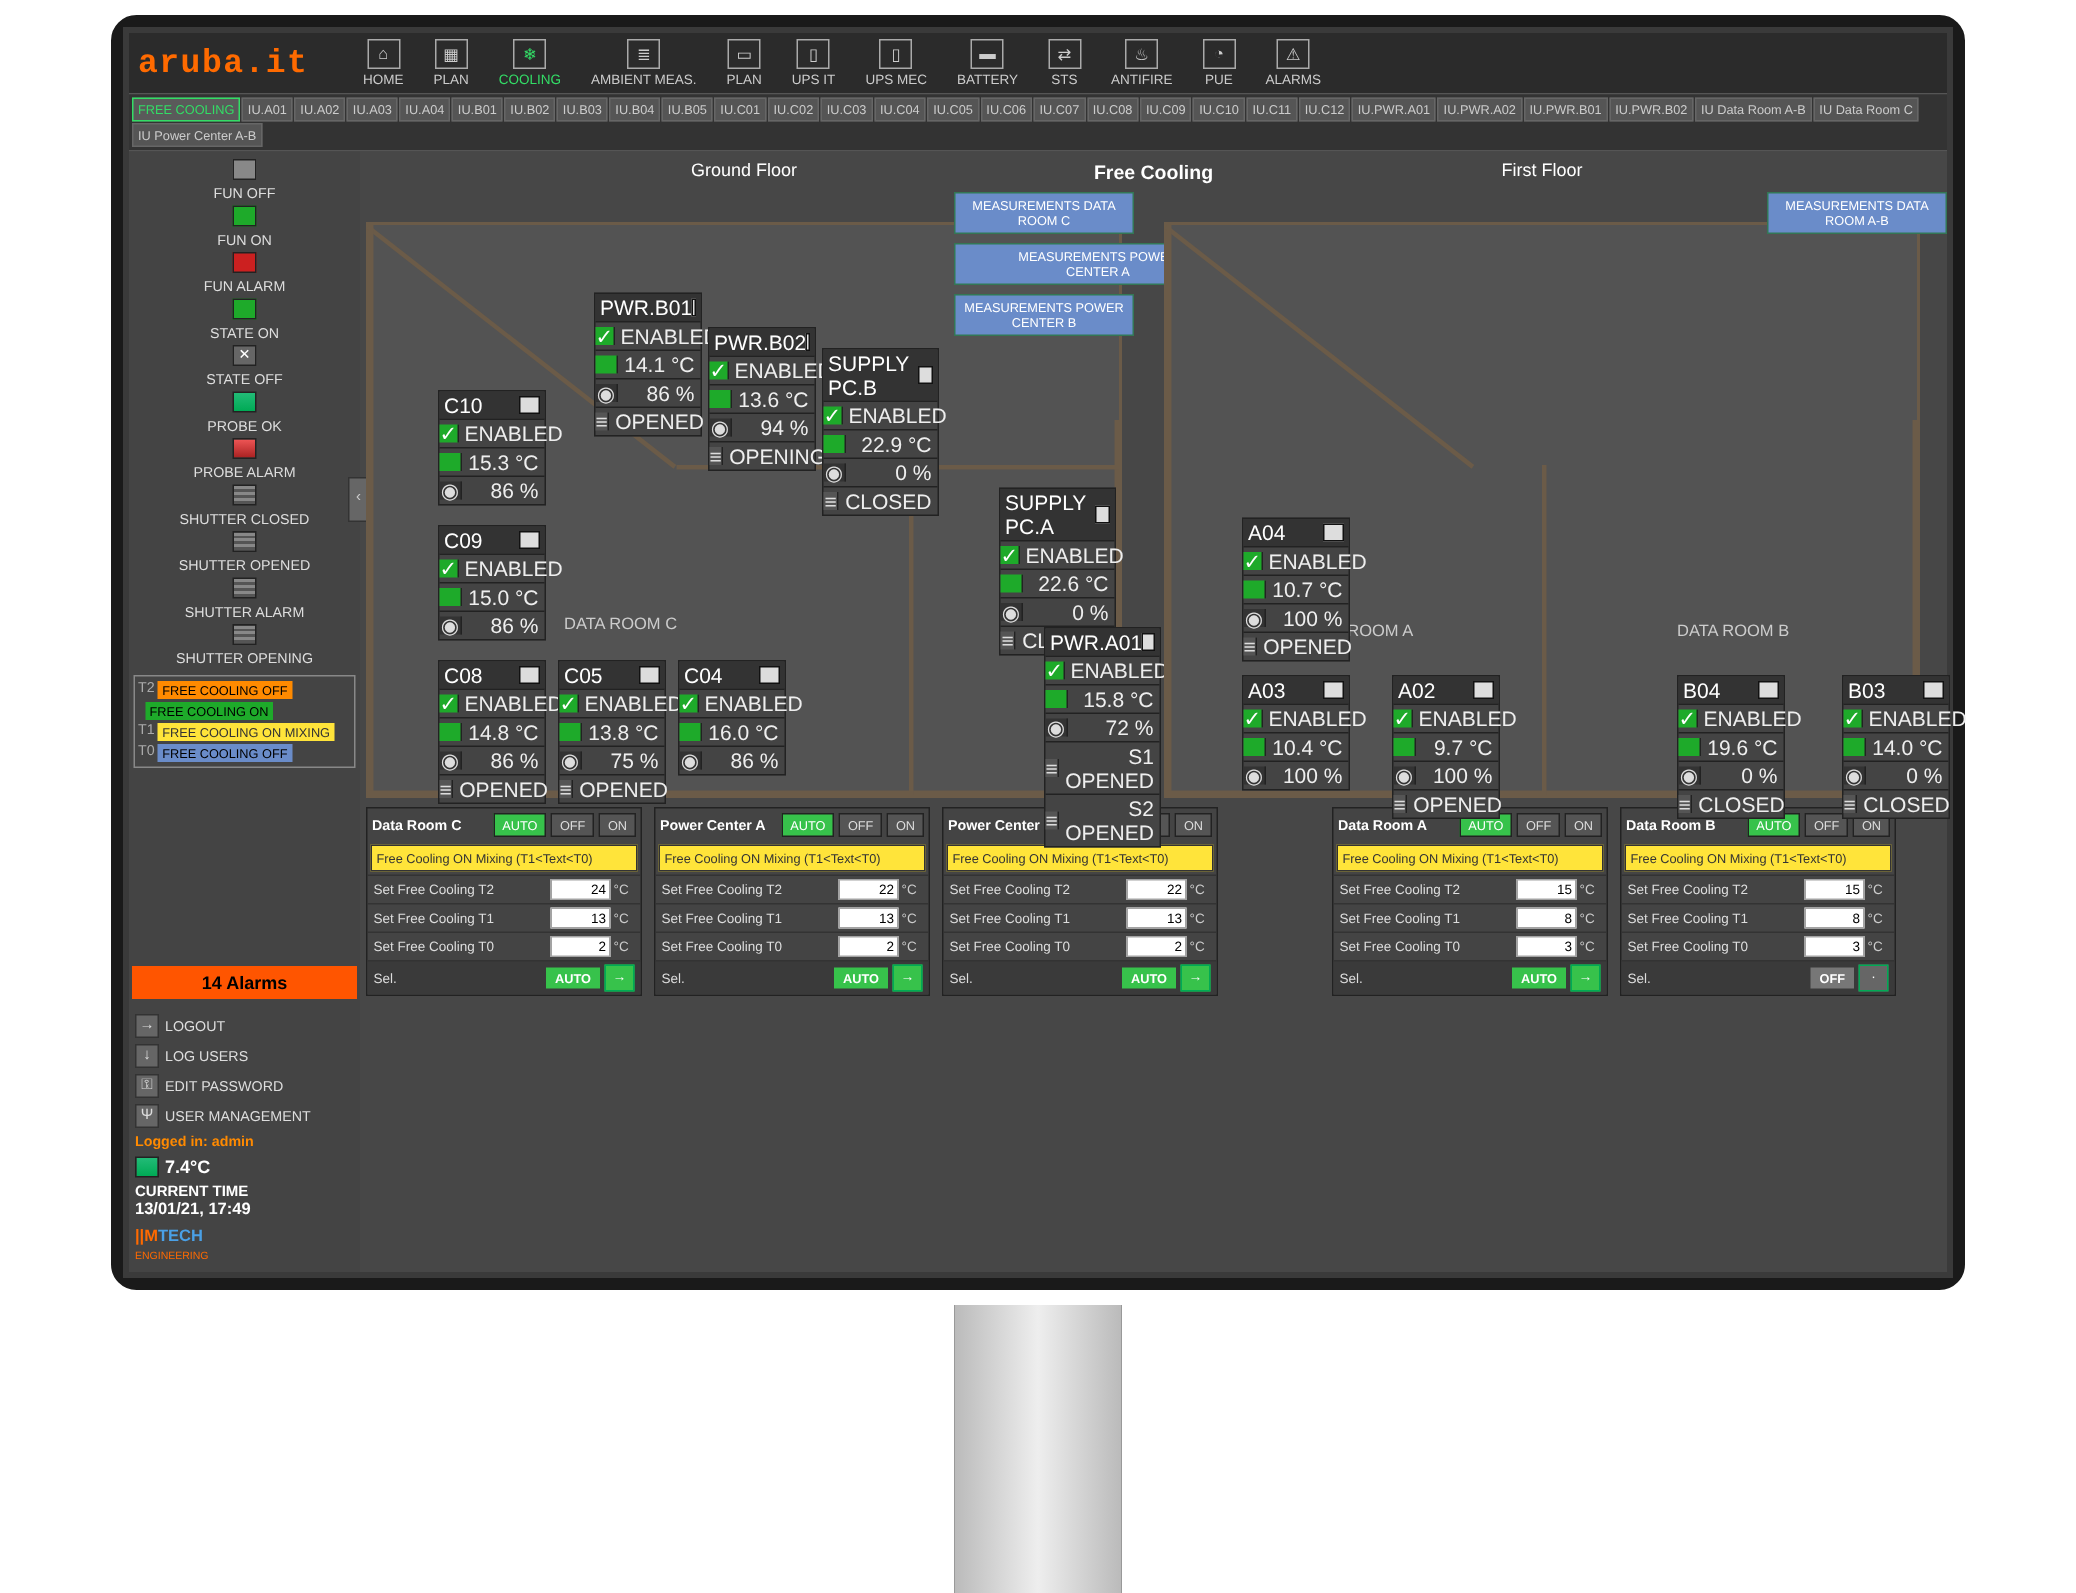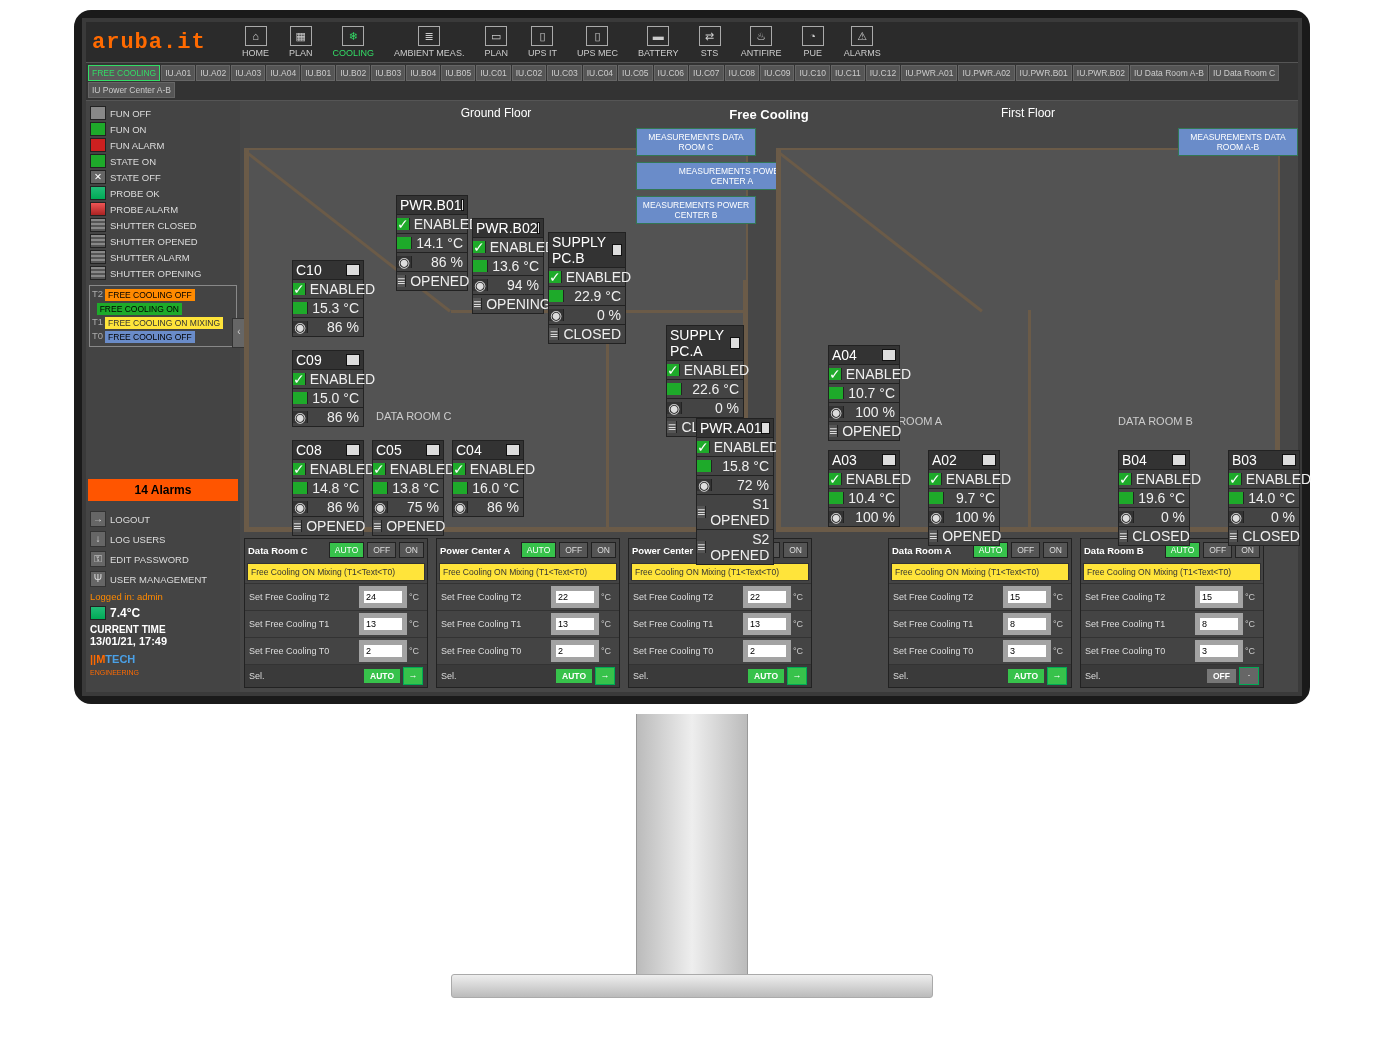--- a/index.html
+++ b/index.html
@@ -16,35 +16,35 @@
 .nav-item { display:flex; flex-direction:column; align-items:center; color:#ccc; font-size:9px; padding:2px 10px; cursor:pointer; }
 .nav-item.active { color:#33dd66; }
 .nav-icon { width:20px; height:18px; border:1px solid #aaa; margin-bottom:2px; display:flex; align-items:center; justify-content:center; font-size:11px;}
 
 .tabstrip { display:flex; flex-wrap:wrap; background:#333; padding:2px; gap:1px; border-bottom:1px solid #555;}
 .tab { background:#555; color:#ccc; font-size:8.5px; padding:2px 3px; border:1px solid #666; cursor:pointer;}
 .tab.active { background:#5a5a5a; color:#33dd66; border-color:#33dd66;}
 
 .body { display:flex; }
 .sidebar { width:150px; background:#444; padding:4px 2px; font-size:9.5px; }
-.legend-row { display:flex; align-items:center; gap:4px; padding:1px 2px; color:#ddd;}
+.legend-row { display:flex; align-items:center; gap:4px; padding:1px 2px; color:#ddd;flex-direction:column;}
 .led { width:14px; height:12px; border:1px solid #222; display:inline-block;}
 .led.gray{background:#888;} .led.green{background:#1eaa2a;} .led.red{background:#cc2020;}
 .led.greenbox{background:#1eaa2a;} .led.x{background:#666;color:#fff;text-align:center;line-height:12px;}
 .led.ygreen{background:linear-gradient(#2b7,#0a5);} .led.yred{background:linear-gradient(#e55,#a22);}
 .led.bars{background:repeating-linear-gradient(#888,#888 2px,#555 2px,#555 4px);}
 .fc-badges { border:1px solid #888; padding:2px; margin:4px 1px; }
 .fc-badge { font-size:8.5px; padding:1px 3px; margin:1px 0; display:block; white-space:nowrap;}
 .fc-off{background:#ff8a00;color:#000;} .fc-on{background:#1eaa2a;color:#000;}
 .fc-mix{background:#ffe43a;color:#333;} .fc-off2{background:#6a8cc9;color:#000;}
 
 .alarms-box { background:#ff5500; color:#000; font-weight:bold; text-align:center; padding:4px; margin:8px 0; font-size:12px;}
 .user-row { display:flex; align-items:center; gap:4px; padding:2px; font-size:9.5px; color:#ddd;}
 .user-icon { width:14px; height:14px; background:#666; border:1px solid #333; text-align:center; line-height:14px; font-size:10px;}
-.logged { color:#ff8a00; font-weight:normal; padding:2px; font-size:9.5px;}
+.logged { color:#ff8a00; font-weight:bold; padding:2px; font-size:9.5px;}
 .temp-row { display:flex; align-items:center; gap:4px; padding:2px; font-size:12px; font-weight:bold; color:#fff;}
 .clock-lab { font-size:10px; font-weight:bold; color:#fff; padding:2px 2px 0;}
 .clock-val { font-size:11px; font-weight:bold; color:#fff; padding:0 2px 4px;}
 .mtech { font-size:11px; font-weight:bold; padding:2px;}
 .mtech .m{color:#ff6a00;} .mtech .t{color:#4aa0e6;}
 .mtech .sub{font-size:7px;color:#ff6a00;font-weight:normal;}
 
 .main { flex:1; padding:4px; position:relative;}
 .page-title { text-align:center; color:#fff; font-weight:bold; font-size:13px; margin:2px 0 4px;}
 .floors { display:flex; gap:28px; }
@@ -69,21 +69,21 @@
 
 .ctrl-panels { display:flex; gap:8px; margin-top:6px; flex-wrap:nowrap;}
 .panel { background:#444; border:1px solid #222; width:182px; font-size:9px; }
 .panel .ptitle { display:flex; align-items:center; gap:3px; padding:3px; }
 .panel .ptitle b{color:#fff; font-size:9.5px; flex:1;}
 .panel .btn { padding:2px 5px; border:1px solid #222; font-size:8.5px; cursor:pointer; color:#ddd; background:#555;}
 .panel .btn.auto{background:#37c24b;color:#fff;}
 .panel .banner { background:#ffe43a; color:#333; font-size:8.5px; padding:3px; margin:2px; border:1px solid #333;}
 .prow { display:flex; align-items:center; padding:2px 4px; border-top:1px solid #333;}
 .prow span.lab{flex:1;color:#ddd;}
-.prow input{ width:34px; background:#fff; color:#000; border:5px solid #a3a3a3; font-size:9px; text-align:left; padding:1px 2px;}
+.prow input{ width:34px; background:#fff; color:#000; border:1px solid #a3a3a3; font-size:9px; text-align:right; padding:1px 2px;}
 .prow .u{color:#ccc; padding-left:2px; width:14px;}
 .prow.sel { background:#3a3a3a;}
 .prow .selv{ background:#37c24b; color:#fff; padding:2px 6px; font-weight:bold; font-size:8.5px;}
 .prow .selv.off{ background:#777;}
 .prow .go { width:18px;height:16px; background:#37c24b; border:1px solid #0a5; margin-left:3px; color:#fff; text-align:center; line-height:14px;}
 .prow .go.off{background:#666;}
 
 .collapse-tab { position:absolute; left:150px; top:300px; width:12px; height:28px; background:#666; border:1px solid #333; color:#ccc; text-align:center; line-height:26px; cursor:pointer;}
 
 .spacer { width:60px; }

